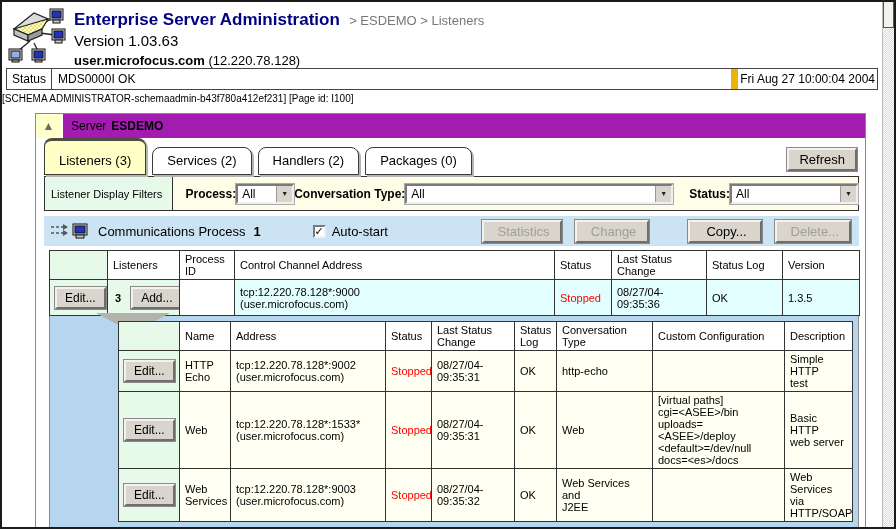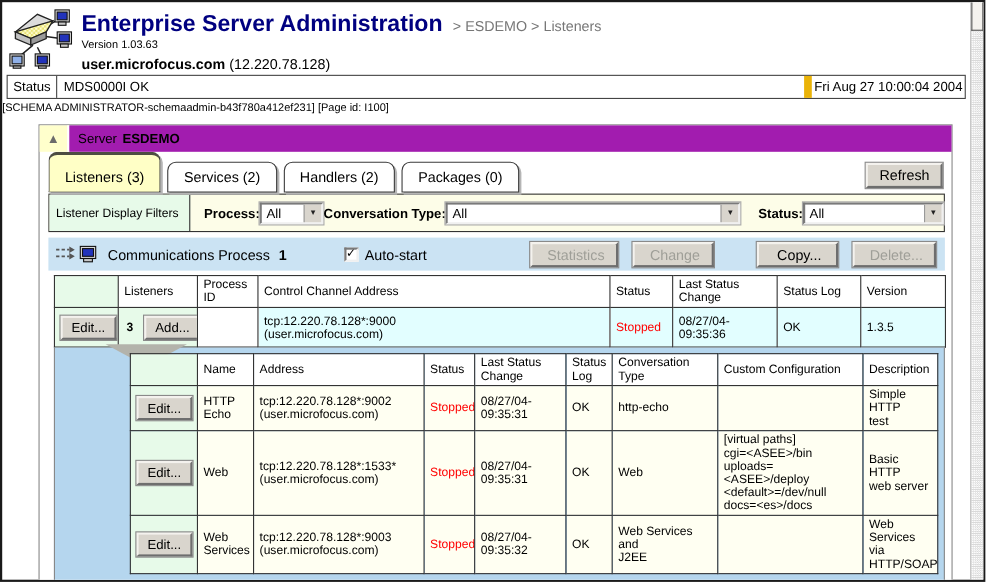--- a/index.html
+++ b/index.html
@@ -21,23 +21,23 @@
   .scroll-thumb {
     width:100%; height:26px; background:#f4f2ee;
     border:1px solid #555; border-top:none;
   }
   .content { position:absolute; left:0; top:0; right:12px; bottom:0; }
 
   
   .header { display:flex; align-items:flex-start; padding:5px 0 0 6px; height:64px; }
   .hdr-text { margin-left:8px; padding-top:3px; }
   .title-line { white-space:nowrap; }
-  .app-title { font-size:21px; font-weight:bold; color:#000080; }
+  .app-title { font-size:17px; font-weight:bold; color:#000080; }
   .crumb { font-size:13px; color:#777; margin-left:6px; }
-  .version { font-size:10px; margin-top:2px; }
+  .version { font-size:15px; margin-top:2px; }
   .host-line { font-size:13px; margin-top:4px; }
   .host-name { font-weight:bold; }
 
   
   .statusbar {
     display:flex; margin:2px 4px 0 4px; border:1px solid #444; height:22px;
     align-items:stretch; background:#fff;
   }
   .sb-label { padding:3px 5px; border-right:1px solid #444; }
   .sb-msg { flex:1; padding:3px 6px; }

